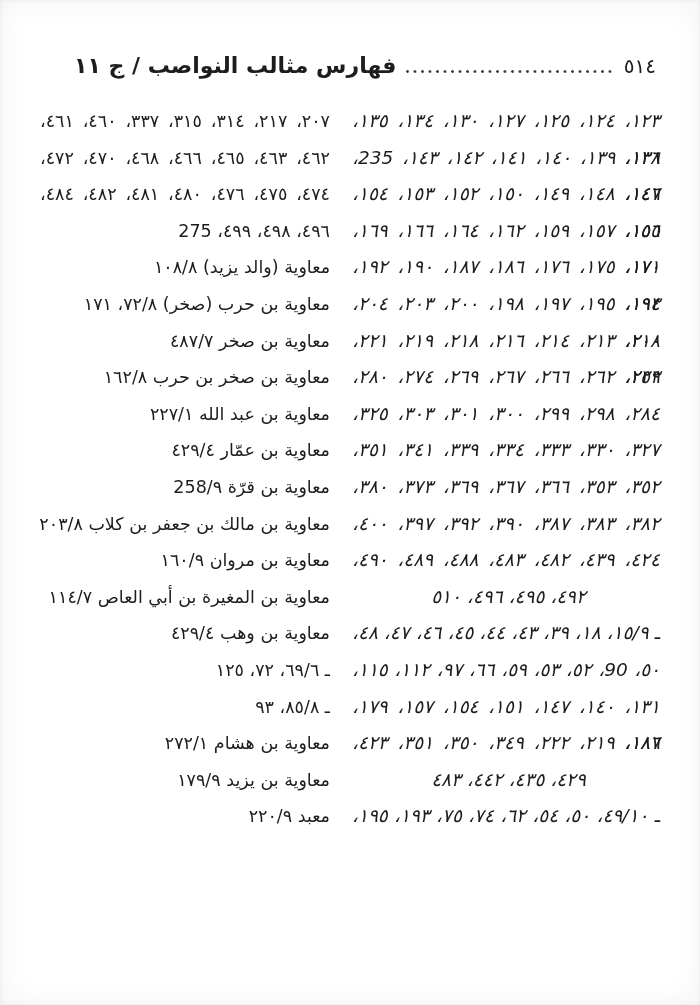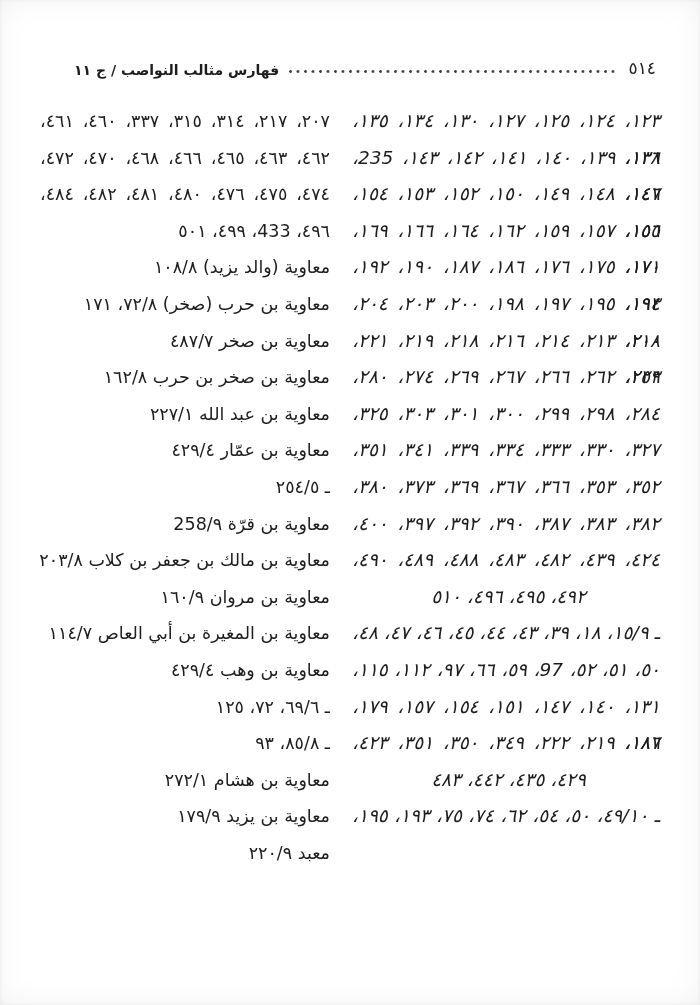--- a/index.html
+++ b/index.html
@@ -13,31 +13,31 @@
     box-shadow: inset 0 0 30px rgba(0,0,0,0.055), inset 0 0 4px rgba(0,0,0,0.06);
     overflow: hidden;
     box-sizing: border-box;
   }
   
   .running-head {
     display: flex; align-items: flex-end;
     padding: 50px 44px 0 74px;
     height: 28px;
   }
-  .pagenum { font-size: 17px; letter-spacing: 2px; white-space: nowrap; }
+  .pagenum { font-size: 20px; letter-spacing: 2px; white-space: nowrap; }
   .leader {
     flex: 1 1 auto;
     height: 3px;
     margin: 0 10px 5px 10px;
     background-image: radial-gradient(circle at 1.5px 1.5px, #3c3c3c 1.1px, transparent 1.6px);
     background-size: 7.5px 3px;
     background-repeat: repeat-x;
     background-position: left bottom;
   }
-  .head-title { font-weight: bold; font-size: 14px; white-space: nowrap; }
+  .head-title { font-weight: bold; font-size: 22px; white-space: nowrap; }
   
   .columns {
     display: flex;
     gap: 22px;
     padding: 25px 40px 0 40px;
     box-sizing: border-box;
   }
   .col { box-sizing: border-box; }
   .col-right { width: 308px; font-style: italic; }
   .col-left  { width: 290px; font-size: 17.5px; }
@@ -79,39 +79,38 @@
       <div class="row fill">١٩٤، ١٩٥، ١٩٧، ١٩٨، ٢٠٠، ٢٠٣، ٢٠٤، ٢٠٨،</div>
       <div class="row fill">٢١٠، ٢١٣، ٢١٤، ٢١٦، ٢١٨، ٢١٩، ٢٢١، ٢٢٣،</div>
       <div class="row fill">٢٥٩، ٢٦٢، ٢٦٦، ٢٦٧، ٢٦٩، ٢٧٤، ٢٨٠،</div>
       <div class="row fill">٢٨٤، ٢٩٨، ٢٩٩، ٣٠٠، ٣٠١، ٣٠٣، ٣٢٥،</div>
       <div class="row fill">٣٢٧، ٣٣٠، ٣٣٣، ٣٣٤، ٣٣٩، ٣٤١، ٣٥١،</div>
       <div class="row fill">٣٥٢، ٣٥٣، ٣٦٦، ٣٦٧، ٣٦٩، ٣٧٣، ٣٨٠،</div>
       <div class="row fill">٣٨٢، ٣٨٣، ٣٨٧، ٣٩٠، ٣٩٢، ٣٩٧، ٤٠٠،</div>
       <div class="row fill">٤٢٤، ٤٣٩، ٤٨٢، ٤٨٣، ٤٨٨، ٤٨٩، ٤٩٠،</div>
       <div class="row short">٤٩٢، ٤٩٥، ٤٩٦، ٥١٠</div>
       <div class="row fill">ـ ١٥/٩، ١٨، ٣٩، ٤٣، ٤٤، ٤٥، ٤٦، ٤٧، ٤٨،</div>
-      <div class="row fill">٥٠، ٥١، ٥٢، 97، ٥٩، ٦٦، ٩٧، ١١٢، ١١٥،</div>
+      <div class="row fill">٥٠، 90، ٥٢، ٥٣، ٥٩، ٦٦، ٩٧، ١١٢، ١١٥،</div>
       <div class="row fill">١٣١، ١٤٠، ١٤٧، ١٥١، ١٥٤، ١٥٧، ١٧٩، ١٨٦،</div>
       <div class="row fill">١٨٧، ٢١٩، ٢٢٢، ٣٤٩، ٣٥٠، ٣٥١، ٤٢٣،</div>
       <div class="row short">٤٢٩، ٤٣٥، ٤٤٢، ٤٨٣</div>
       <div class="row fill">ـ ٤٩/١٠، ٥٠، ٥٤، ٦٢، ٧٤، ٧٥، ١٩٣، ١٩٥،</div>
     </section>
 
     <section class="col col-left">
       <div class="row fill">٢٠٧، ٢١٧، ٣١٤، ٣١٥، ٣٣٧، ٤٦٠، ٤٦١،</div>
       <div class="row fill">٤٦٢، ٤٦٣، ٤٦٥، ٤٦٦، ٤٦٨، ٤٧٠، ٤٧٢،</div>
       <div class="row fill">٤٧٤، ٤٧٥، ٤٧٦، ٤٨٠، ٤٨١، ٤٨٢، ٤٨٤،</div>
-      <div class="row">٤٩٦، 433، ٤٩٩، ٥٠١</div>
+      <div class="row">٤٩٦، ٤٩٨، ٤٩٩، 275</div>
       <div class="row">معاوية (والد يزيد) ١٠٨/٨</div>
       <div class="row">معاوية بن حرب (صخر) ٧٢/٨، ١٧١</div>
       <div class="row">معاوية بن صخر ٤٨٧/٧</div>
       <div class="row">معاوية بن صخر بن حرب ١٦٢/٨</div>
       <div class="row">معاوية بن عبد الله ٢٢٧/١</div>
       <div class="row">معاوية بن عمّار ٤٢٩/٤</div>
-      <div class="row">ـ ٢٥٤/٥</div>
       <div class="row">معاوية بن قرّة 258/٩</div>
       <div class="row">معاوية بن مالك بن جعفر بن كلاب ٢٠٣/٨</div>
       <div class="row">معاوية بن مروان ١٦٠/٩</div>
       <div class="row">معاوية بن المغيرة بن أبي العاص ١١٤/٧</div>
       <div class="row">معاوية بن وهب ٤٢٩/٤</div>
       <div class="row">ـ ٦٩/٦، ٧٢، ١٢٥</div>
       <div class="row">ـ ٨٥/٨، ٩٣</div>
       <div class="row">معاوية بن هشام ٢٧٢/١</div>
       <div class="row">معاوية بن يزيد ١٧٩/٩</div>
       <div class="row">معبد ٢٢٠/٩</div>

